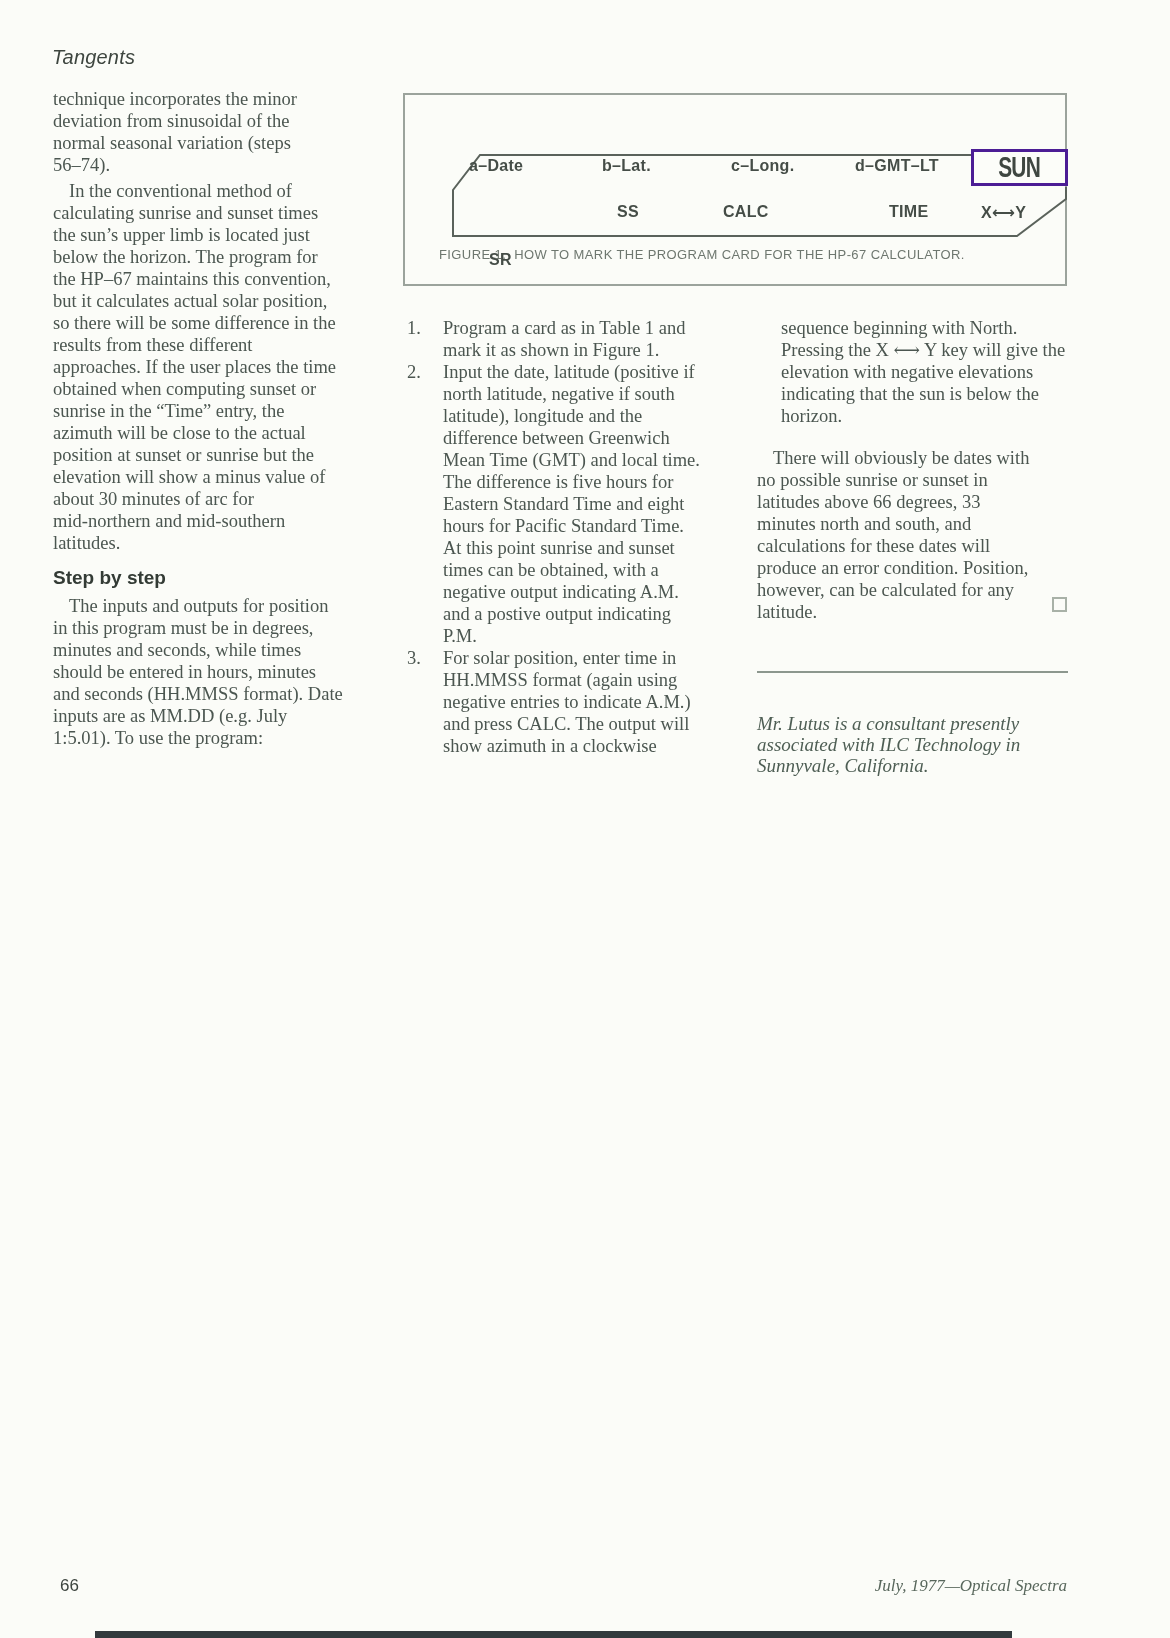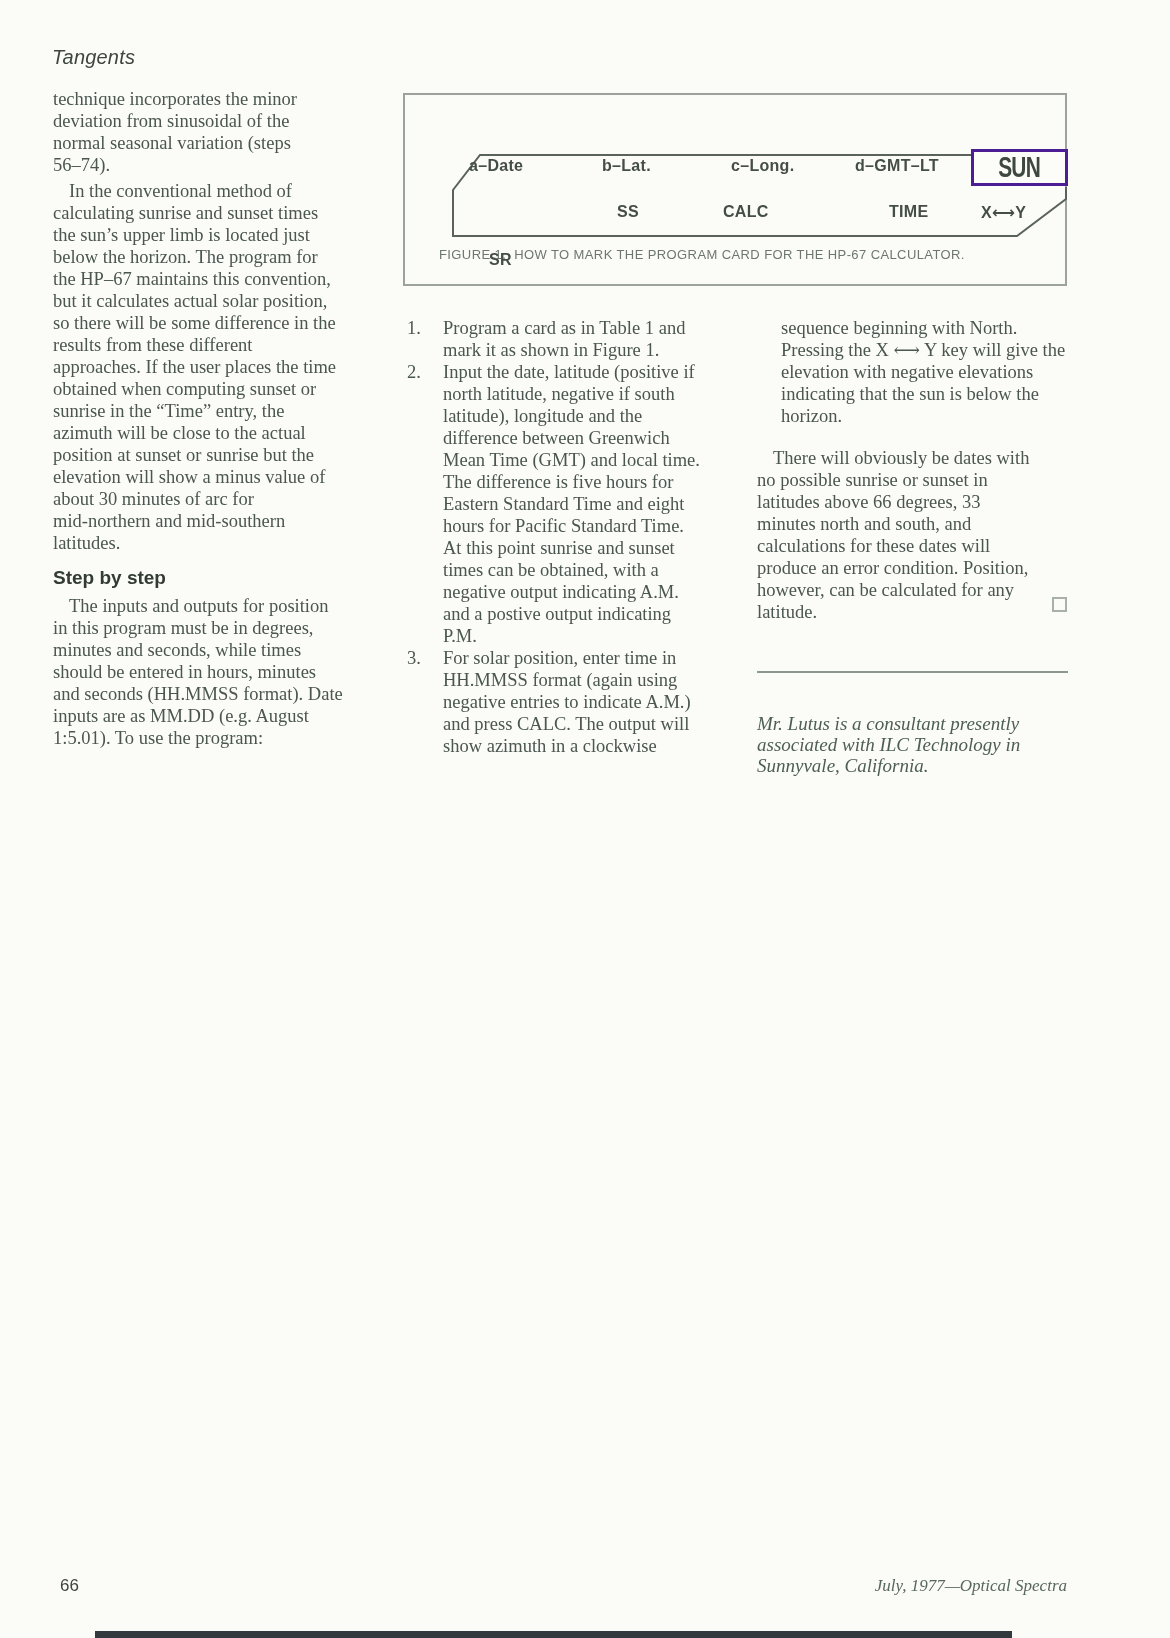--- a/index.html
+++ b/index.html
@@ -120,21 +120,21 @@
 elevation will show a minus value of
 about 30 minutes of arc for
 mid-northern and mid-southern
 latitudes.</p>
     <h3>Step by step</h3>
     <p class="lines indent">The inputs and outputs for position
 in this program must be in degrees,
 minutes and seconds, while times
 should be entered in hours, minutes
 and seconds (HH.MMSS format). Date
-inputs are as MM.DD (e.g. August
+inputs are as MM.DD (e.g. July
 1:5.01). To use the program:</p>
   </div>
 
   <div class="figure-box">
     <svg class="card-svg" width="680" height="193" viewBox="0 0 680 193">
       <path d="M566,60 H75 L48,95 V141 H612 L661,104 V92" fill="none" stroke="#5a625b" stroke-width="2"></path>
     </svg>
     <div class="card-label" style="left:64px;  top:62px;">a–Date</div>
     <div class="card-label" style="left:197px; top:62px;">b–Lat.</div>
     <div class="card-label" style="left:326px; top:62px;">c–Long.</div>

